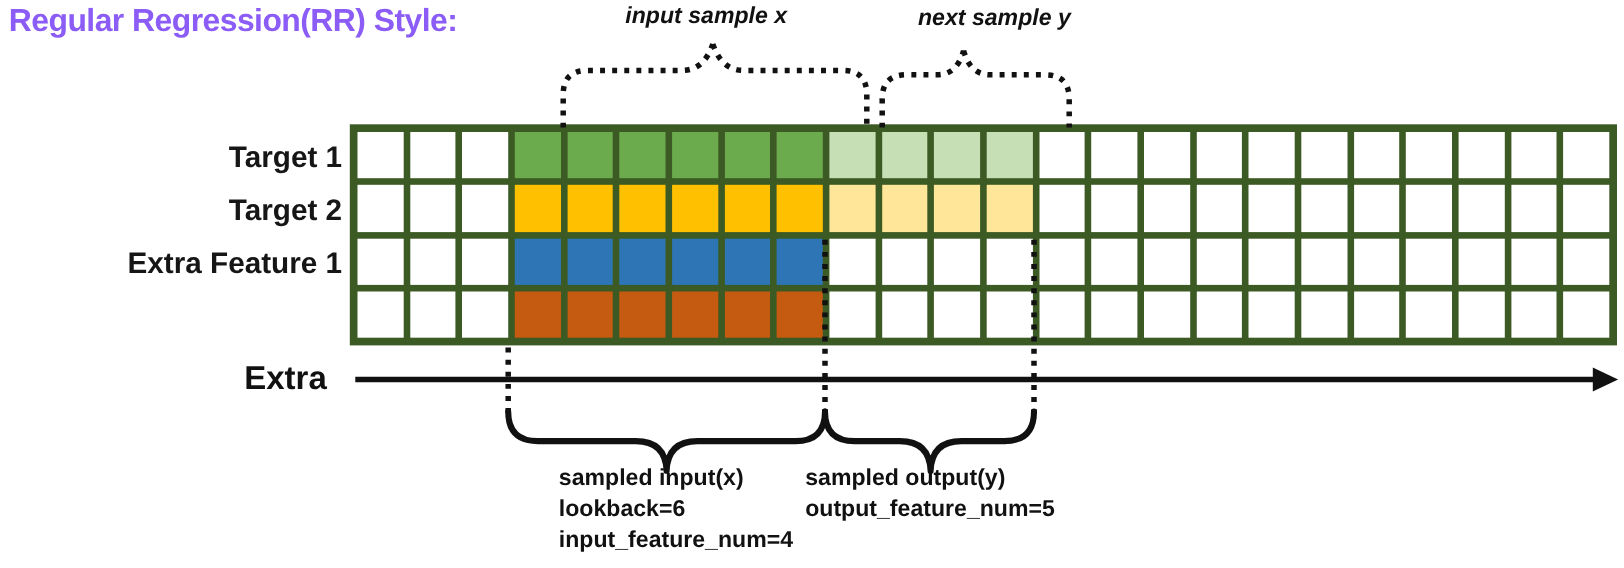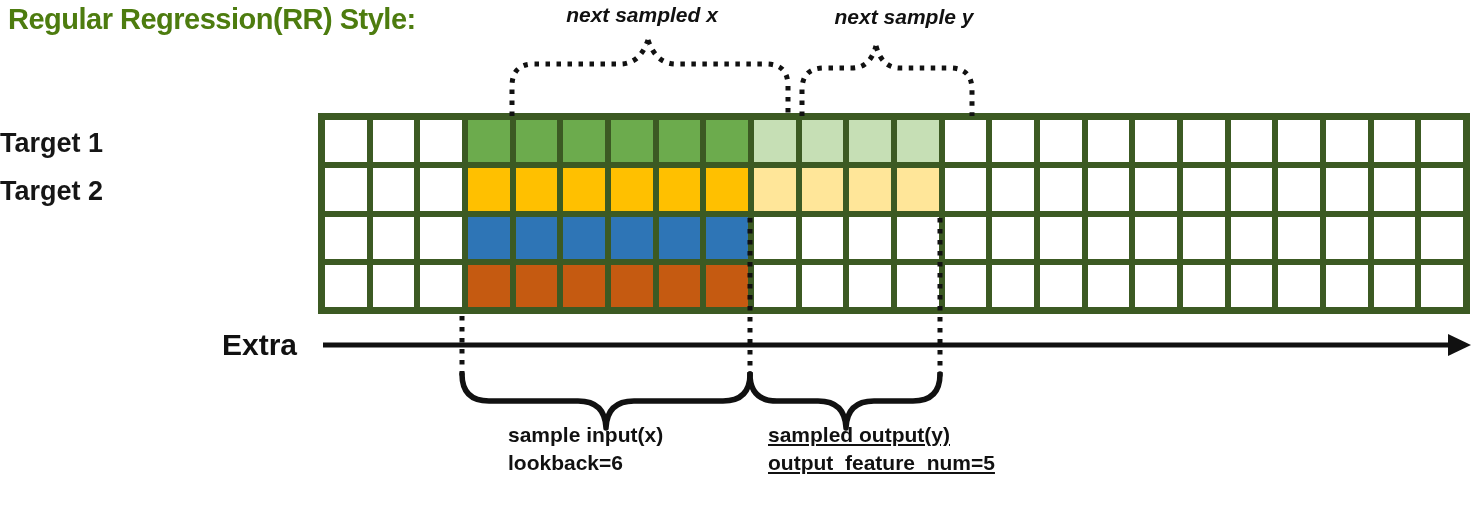--- a/index.html
+++ b/index.html
@@ -13,41 +13,42 @@
     width: 1476px;
     height: 516px;
     overflow: hidden;
     background: #ffffff;
   }
   .abs { position: absolute; }
   #title {
     left: 8px; top: 3px;
     font-size: 29px;
     font-weight: bold;
-    color: #4d7c0f;
+    color: #8b5cf6;
     letter-spacing: -0.5px;
     z-index: 4;
   }
   .brace-label {
     top: 3px;
     transform: translateX(-50%);
     font-size: 21px;
     font-style: italic;
     font-weight: 600;
     color: #111;
     white-space: nowrap;
     z-index: 4;
   }
   #next-sample-x-label { left: 642px; }
   #next-sample-y-label { left: 904px; top: 5px; }
   .row-label {
     left: 0;
     width: 311px;
     height: 30px;
     line-height: 30px;
+    text-align: right;
     font-size: 27px;
     font-weight: bold;
     color: #161616;
     white-space: nowrap;
     z-index: 4;
   }
   #sample-grid {
     left: 318px; top: 113px;
     width: 1152px; height: 201px;
     box-sizing: border-box;
@@ -73,34 +74,35 @@
   .anno-block {
     top: 421px;
     font-size: 21px;
     font-weight: 600;
     line-height: 28px;
     color: #111;
     white-space: nowrap;
     z-index: 4;
   }
   #input-annotation  { left: 508px; }
-  #output-annotation { left: 768px; text-decoration: underline; }
+  #output-annotation { left: 732px; }
 </style>
 </head>
 <body>
 
 <div id="canvas">
 
   <div id="title" class="abs">Regular Regression(RR) Style:</div>
 
-  <div id="next-sample-x-label" class="abs brace-label">next sampled x</div>
+  <div id="next-sample-x-label" class="abs brace-label">input sample x</div>
   <div id="next-sample-y-label" class="abs brace-label">next sample y</div>
 
   <div class="abs row-label" style="top:128px">Target 1</div>
   <div class="abs row-label" style="top:176px">Target 2</div>
+  <div class="abs row-label" style="top:224px">Extra Feature 1</div>
 
   <div id="sample-grid" class="abs" style="background: rgb(60, 90, 35); grid-template-columns: repeat(24, 1fr); grid-template-rows: repeat(4, 1fr);">
       <div class="cell" style="background: rgb(255, 255, 255);"></div>
       <div class="cell" style="background: rgb(255, 255, 255);"></div>
       <div class="cell" style="background: rgb(255, 255, 255);"></div>
       <div class="cell" style="background: rgb(108, 171, 77);"></div>
       <div class="cell" style="background: rgb(108, 171, 77);"></div>
       <div class="cell" style="background: rgb(108, 171, 77);"></div>
       <div class="cell" style="background: rgb(108, 171, 77);"></div>
       <div class="cell" style="background: rgb(108, 171, 77);"></div>
@@ -208,22 +210,23 @@
     <polygon points="1448,334 1471,345 1448,356" fill="#111"></polygon>
 
     <path d="M 462 374 Q 462 401 489 401 L 578 401 Q 605 401 606 428 M 606 428 Q 607 401 634 401 L 723 401 Q 750 401 750 374" fill="none" stroke="#111" stroke-width="5.5" stroke-linecap="round" stroke-linejoin="round"></path>
 
     <path d="M 750 374 Q 750 401 777 401 L 818 401 Q 845 401 846 428 M 846 428 Q 847 401 874 401 L 913 401 Q 940 401 940 374" fill="none" stroke="#111" stroke-width="5.5" stroke-linecap="round" stroke-linejoin="round"></path>
   </svg>
 
   <div id="time-label" class="abs">Extra</div>
 
   <div id="input-annotation" class="abs anno-block">
-    <div>sample input(x)</div>
+    <div>sampled input(x)</div>
     <div>lookback=6</div>
+    <div>input_feature_num=4</div>
   </div>
 
   <div id="output-annotation" class="abs anno-block">
     <div>sampled output(y)</div>
     <div>output_feature_num=5</div>
   </div>
 
 </div>
 
 </body></html>

